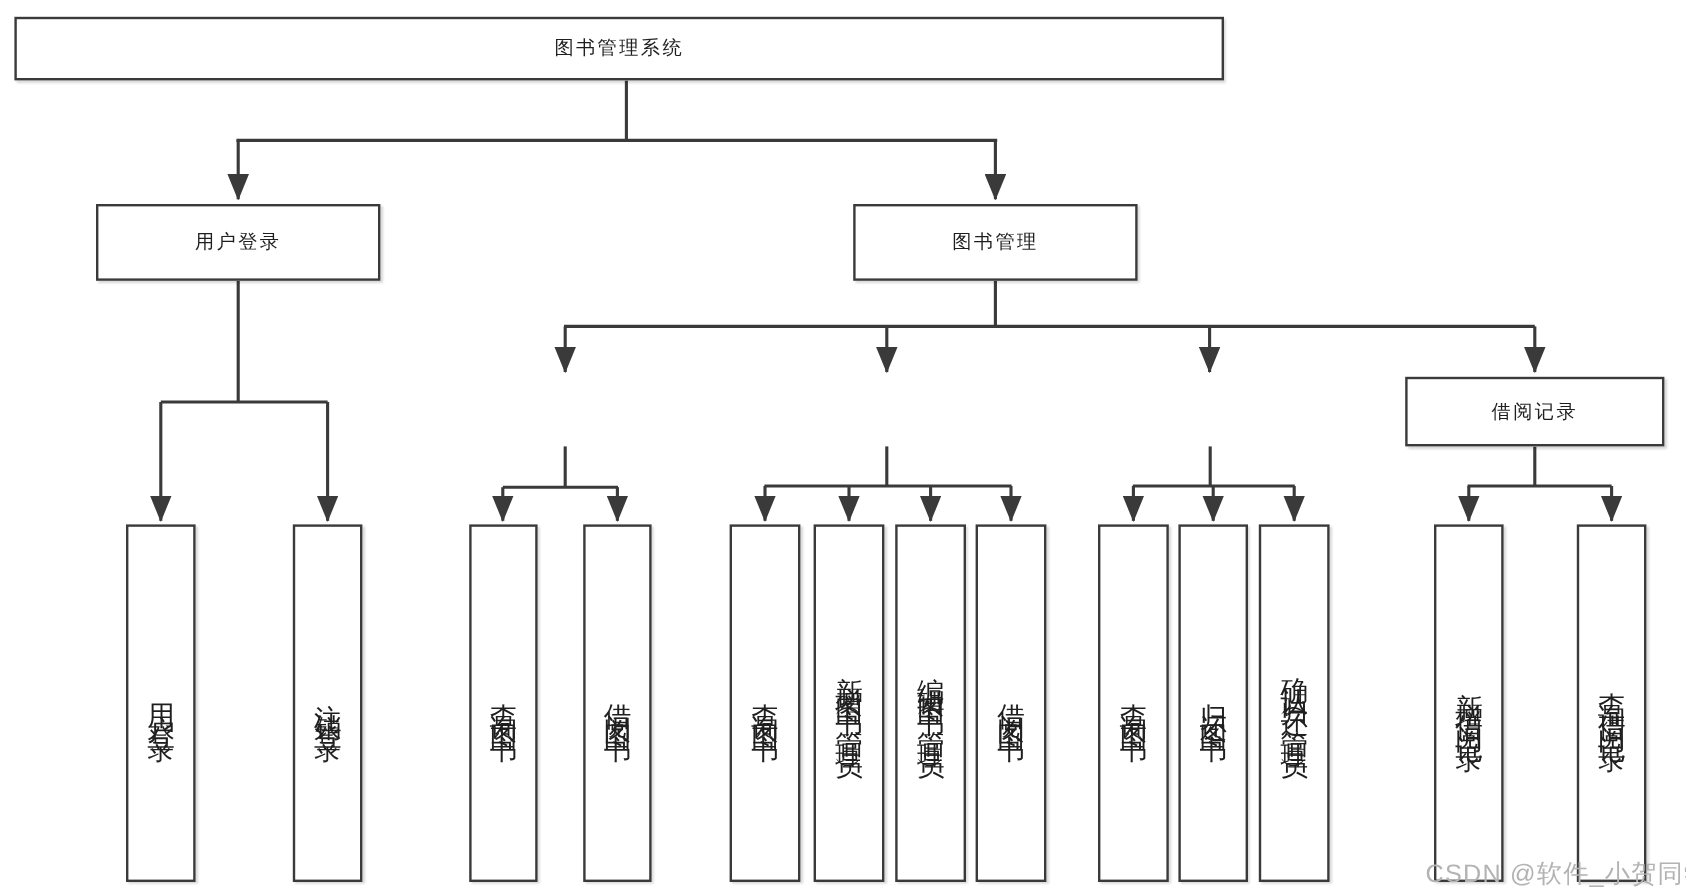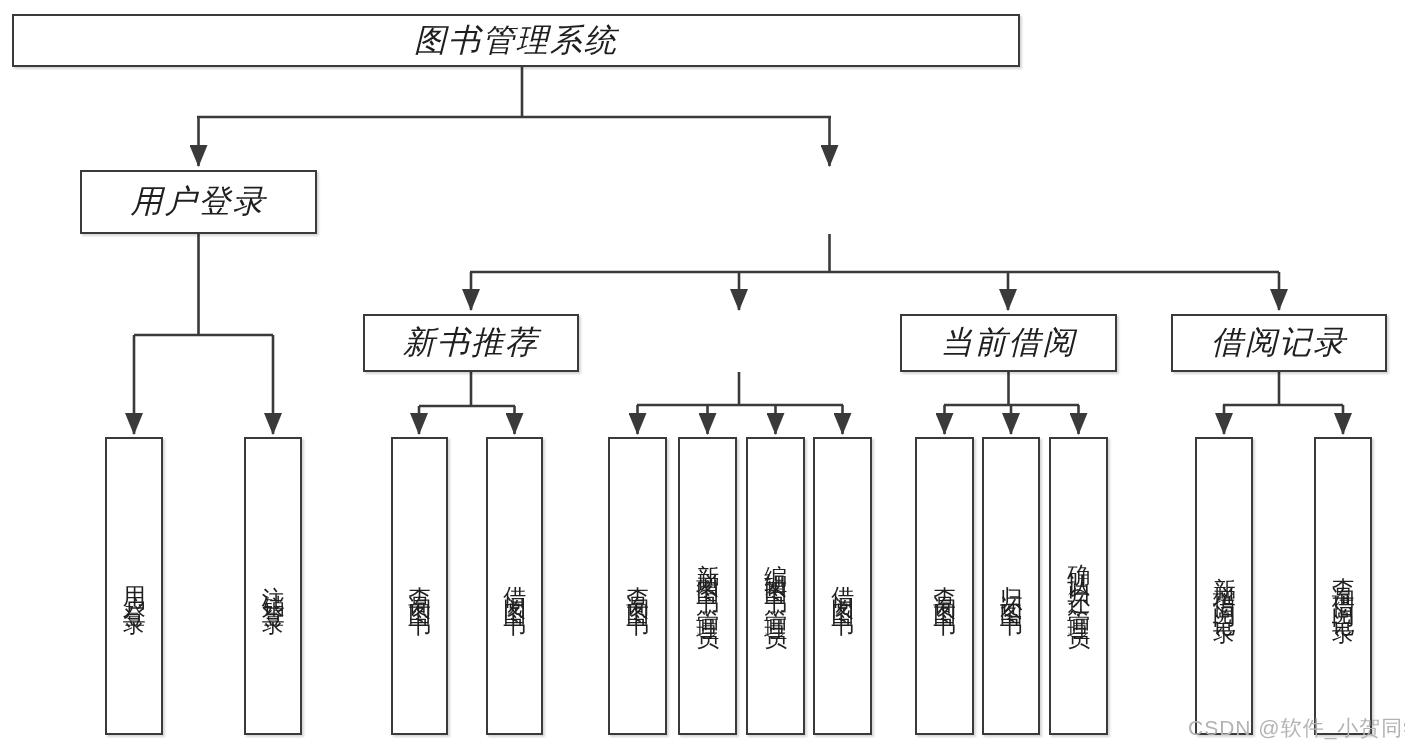--- a/index.html
+++ b/index.html
@@ -18,24 +18,23 @@
     box-sizing: border-box;
     border: 2.5px solid #3a3a3a;
     background: #ffffff;
     display: flex;
     align-items: center;
     justify-content: center;
     color: #1f1f1f;
     box-shadow: 2px 2px 2px rgba(0,0,0,0.16);
   }
   .node.h .label {
-    font-size: 32px;
+    font-size: 16px;
     letter-spacing: 2px;
     white-space: nowrap;
-    font-style: italic;
   }
   .node.v .label {
     writing-mode: vertical-rl;
     text-orientation: mixed;
     font-size: 23px;
     letter-spacing: 9px;
     line-height: 1.1;
     white-space: nowrap;
   }
   .watermark {
@@ -101,27 +100,24 @@
     <path class="w" d="M1343,405 V434" marker-end="url(#ah)"></path>
   </svg>
 
   <div class="node h" style="left:12px;top:14px;width:1008px;height:53px">
     <span class="label">图书管理系统</span>
   </div>
 
   <div class="node h" style="left:80px;top:170px;width:237px;height:64px">
     <span class="label">用户登录</span>
   </div>
+  <div class="node h" style="left:711px;top:170px;width:237px;height:64px">
+    <span class="label">图书管理</span>
+  </div>
 
-  <div class="node h" style="left:363px;top:314px;width:216px;height:58px">
-    <span class="label">新书推荐</span>
-  </div>
-  <div class="node h" style="left:900px;top:314px;width:217px;height:58px">
-    <span class="label">当前借阅</span>
-  </div>
   <div class="node h" style="left:1171px;top:314px;width:216px;height:58px">
     <span class="label">借阅记录</span>
   </div>
 
   <div class="node v" style="left:105px;top:437px;width:58px;height:298px">
     <span class="label">用户登录</span>
   </div>
   <div class="node v" style="left:244px;top:437px;width:58px;height:298px">
     <span class="label">注销登录</span>
   </div>

